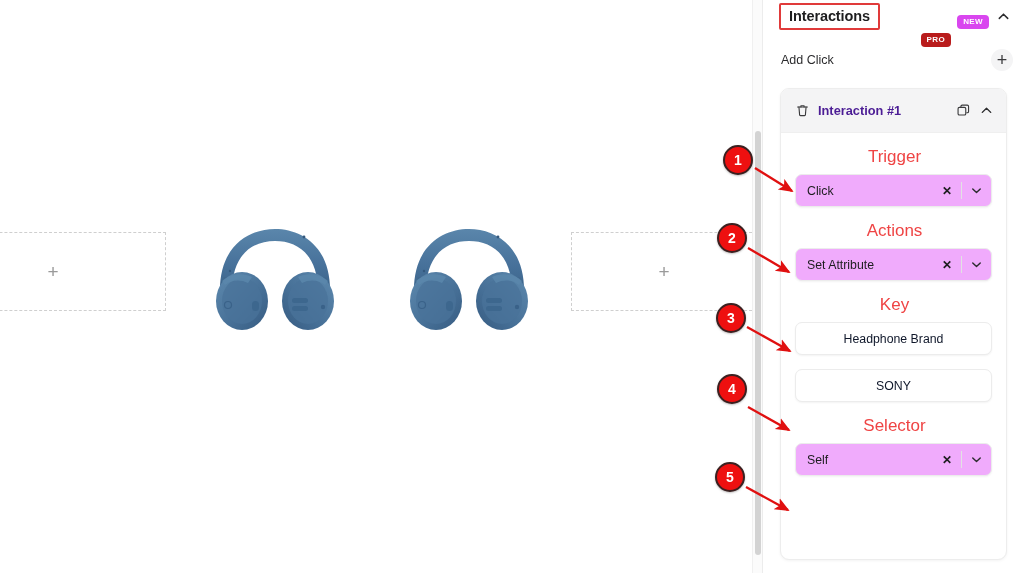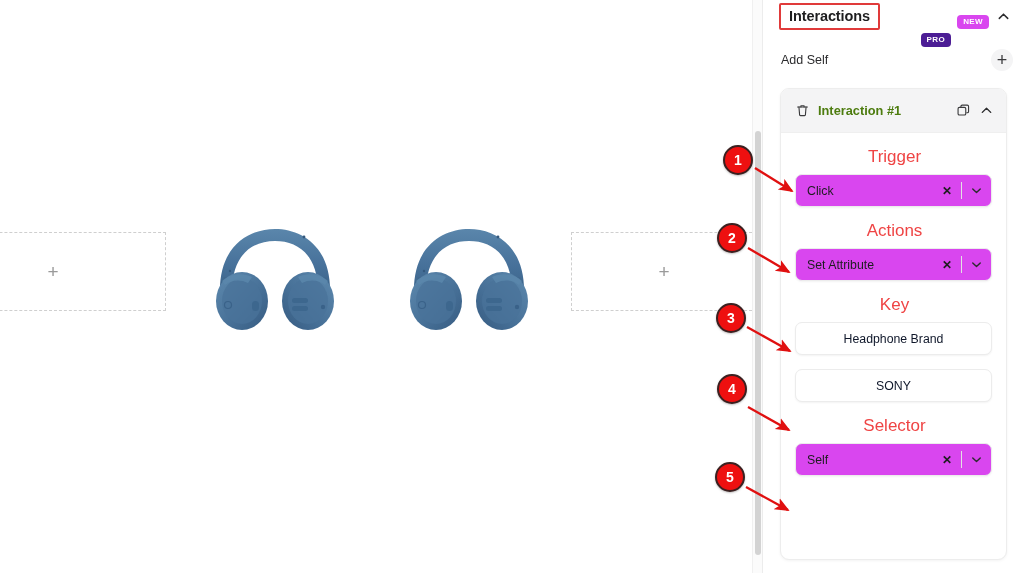--- a/index.html
+++ b/index.html
@@ -60,21 +60,21 @@
     border-radius: 2px;
     background: #fff;
     white-space: nowrap;
   }
   .header-spacer { flex: 1 1 auto; }
   .badge {
     font-size: 8px; font-weight: bold; color: #ffffff;
     padding: 3px 6px 3px 6px; border-radius: 4px; letter-spacing: 0.4px;
     line-height: 1;
   }
-  .badge-pro { background: #4c1d95; margin-top: 48px; }
+  .badge-pro { background: #b91c1c; margin-top: 48px; }
   .badge-new { background: #d946ef; margin-top: 11px; }
   .hdr-chevron { width: 16px; height: 16px; display: flex; align-items: center; justify-content: center; }
 
   .add-item-row {
     position: absolute; left: 0; top: 44px; width: 262px; height: 32px;
     display: flex; align-items: center; padding: 0 12px 0 18px;
   }
   .add-item-label { font-size: 12.5px; color: #2c2c2e; flex: 1 1 auto; }
   .add-plus {
     width: 22px; height: 22px; border-radius: 50%;
@@ -88,34 +88,34 @@
     position: absolute; left: 780px; top: 88px; width: 227px; height: 472px;
     background: #ffffff; border: 1px solid #ededed; border-radius: 9px;
     box-shadow: 0 1px 3px rgba(0,0,0,0.05);
     overflow: hidden;
   }
   .card-head {
     height: 44px; background: #f4f4f5;
     display: flex; align-items: center; gap: 8px; padding: 0 12px 0 14px;
     border-bottom: 1px solid #efefef;
   }
-  .card-title { font-size: 12.8px; font-weight: bold; color: #4d7c0f; flex: 1 1 auto; }
+  .card-title { font-size: 12.8px; font-weight: bold; color: #4c1d95; flex: 1 1 auto; }
   .ico { width: 15px; height: 15px; display: block; }
   .ico-btn { display: flex; align-items: center; justify-content: center; }
 
   .card-body { padding: 14px 14px 10px 14px; }
   .field-label {
     font-size: 17px; color: #ef4444; margin: 0 0 7px 2px; text-align: center;
   }
   .field-group { margin-bottom: 14px; }
   .field-group:last-child { margin-bottom: 0; }
 
   .select-box {
     height: 33px; border: 1px solid #ececec; border-radius: 7px;
-    background: #d946ef; box-shadow: 0 1px 2px rgba(0,0,0,0.05);
+    background: #f0abfc; box-shadow: 0 1px 2px rgba(0,0,0,0.05);
     display: flex; align-items: center; padding: 0 4px 0 11px;
   }
   .select-value { font-size: 12.3px; color: #1d1d1f; flex: 1 1 auto; }
   .sel-clear {
     width: 22px; height: 100%; display: flex; align-items: center; justify-content: center;
     font-size: 12px; color: #1d1d1f; font-weight: bold;
   }
   .sel-divider { width: 1px; height: 17px; background: #e2e2e2; margin: 0 3px; }
   .sel-caret { width: 22px; height: 100%; display: flex; align-items: center; justify-content: center; }
 
@@ -234,21 +234,21 @@
       <span class="badge badge-pro">PRO</span>
       <span class="badge badge-new">NEW</span>
       <span class="hdr-chevron">
         <svg class="ico" viewBox="0 0 16 16" fill="none" stroke="#2c2c2e" stroke-width="1.6" stroke-linecap="round" stroke-linejoin="round">
             <path d="M3.5 10 L8 5.5 L12.5 10"></path>
           </svg>
       </span>
     </div>
 
     <div class="add-item-row">
-      <span class="add-item-label">Add Self</span>
+      <span class="add-item-label">Add Click</span>
       <span class="add-plus">+</span>
     </div>
   </div>
 
   <div class="card">
     <div class="card-head">
       <span class="ico-btn">
         <svg class="ico" viewBox="0 0 16 16" fill="none" stroke="#3a3a3c" stroke-width="1.2" stroke-linecap="round" stroke-linejoin="round">
           <path d="M2.8 4.2h10.4"></path>
             <path d="M6.3 4.2V2.9h3.4v1.3"></path>

